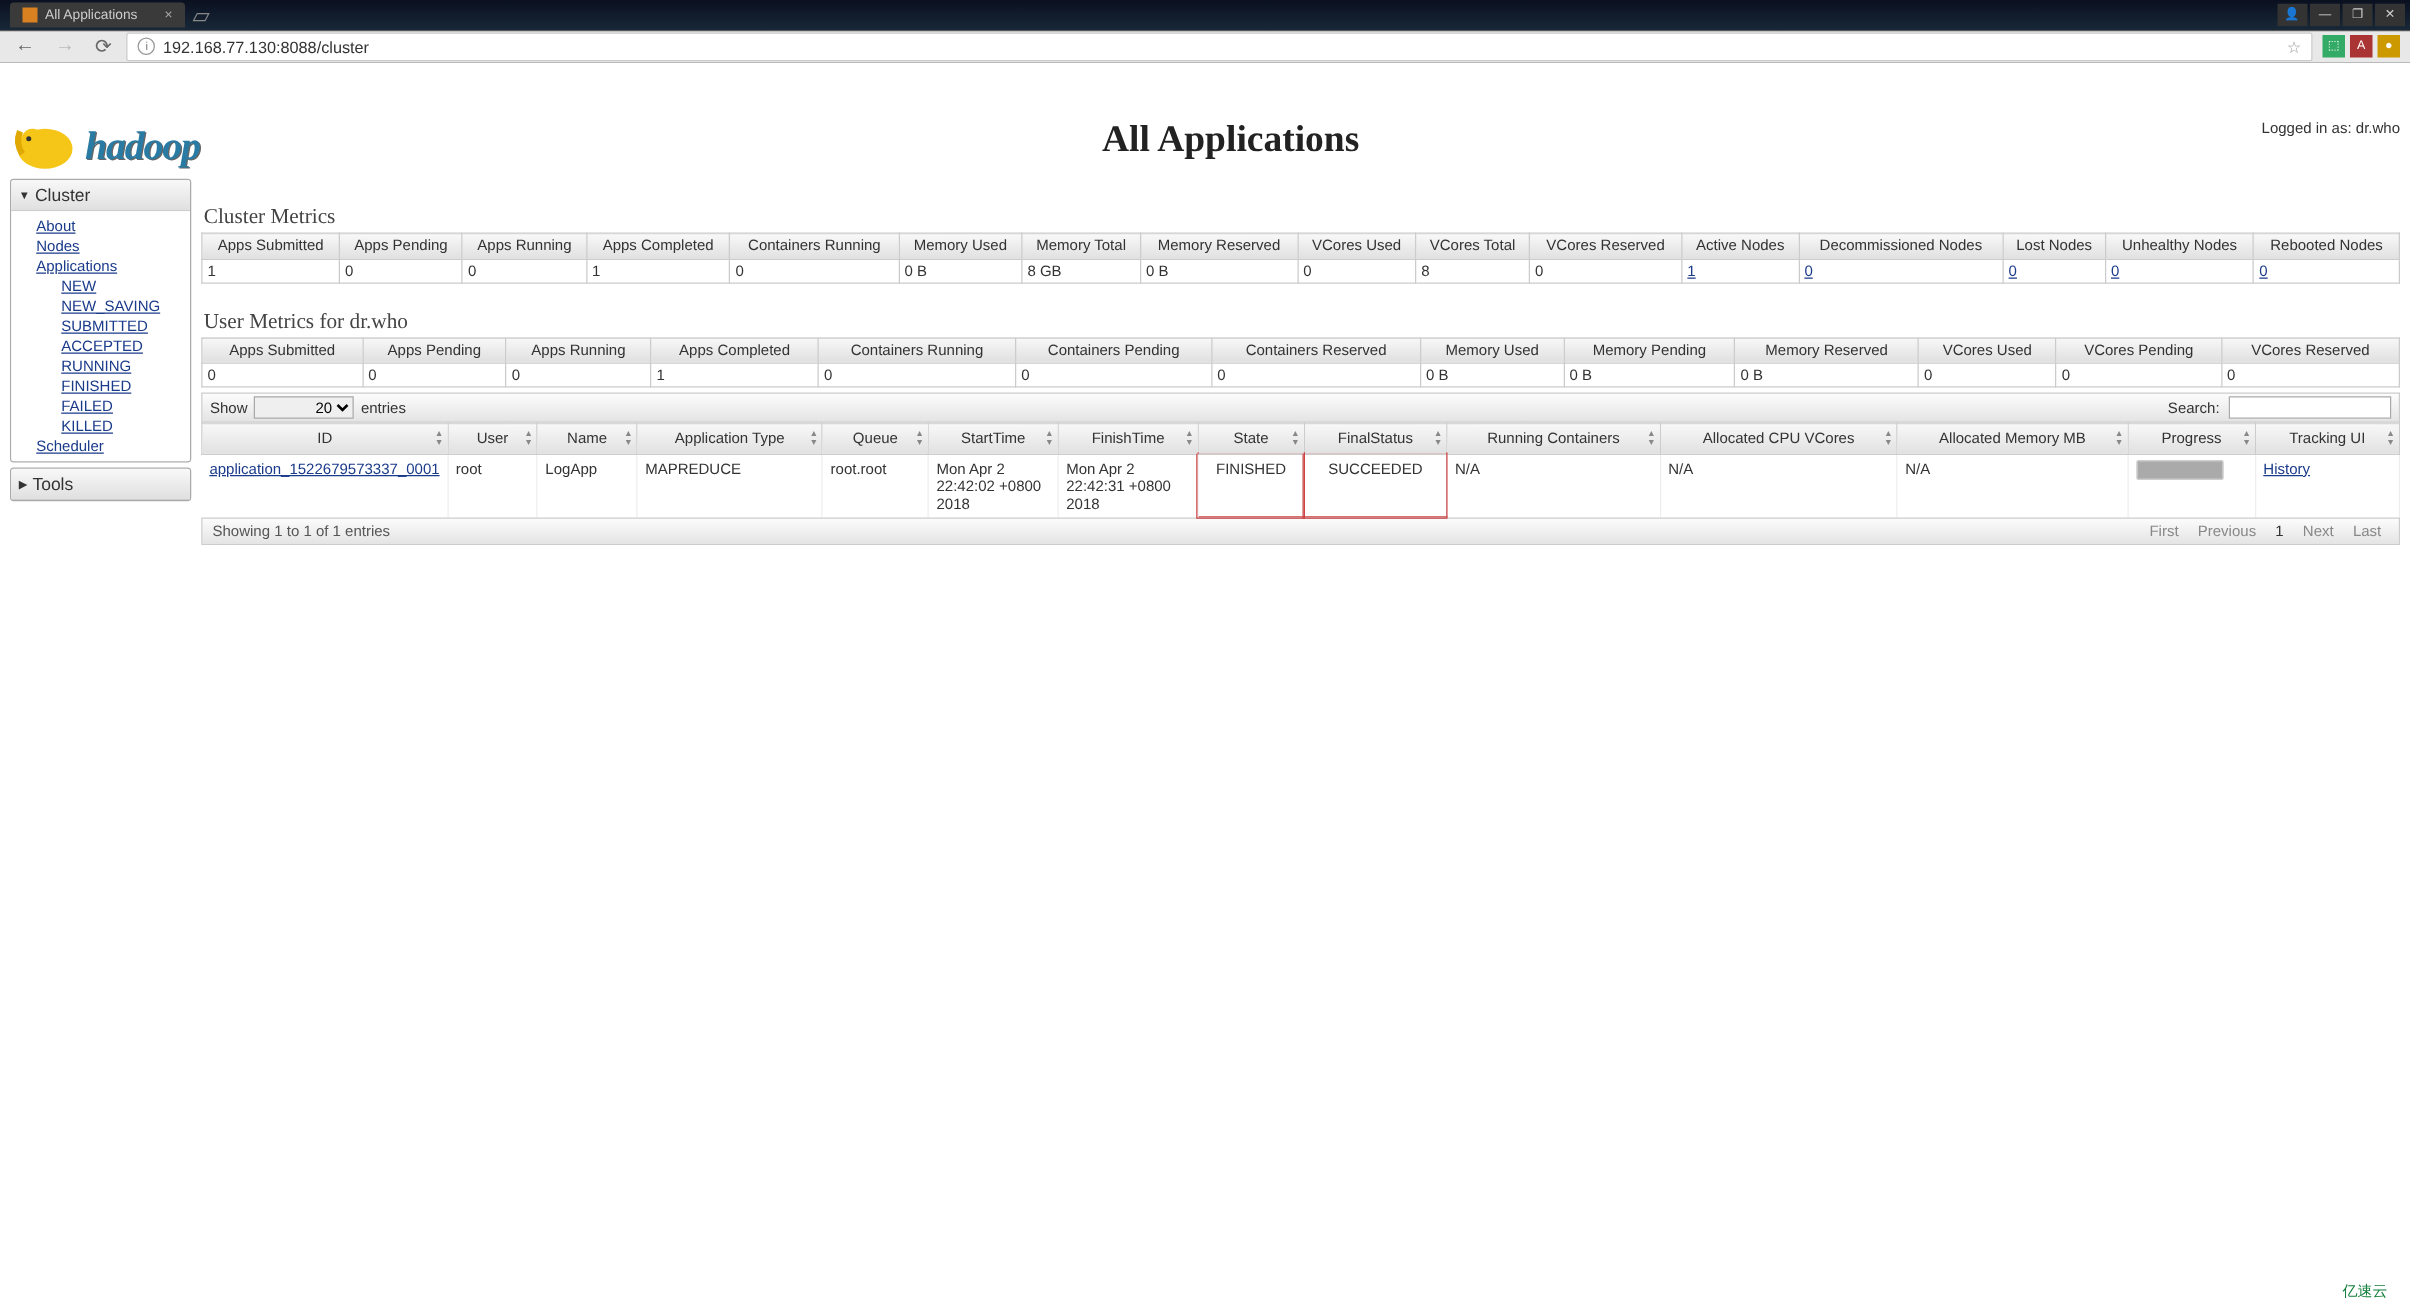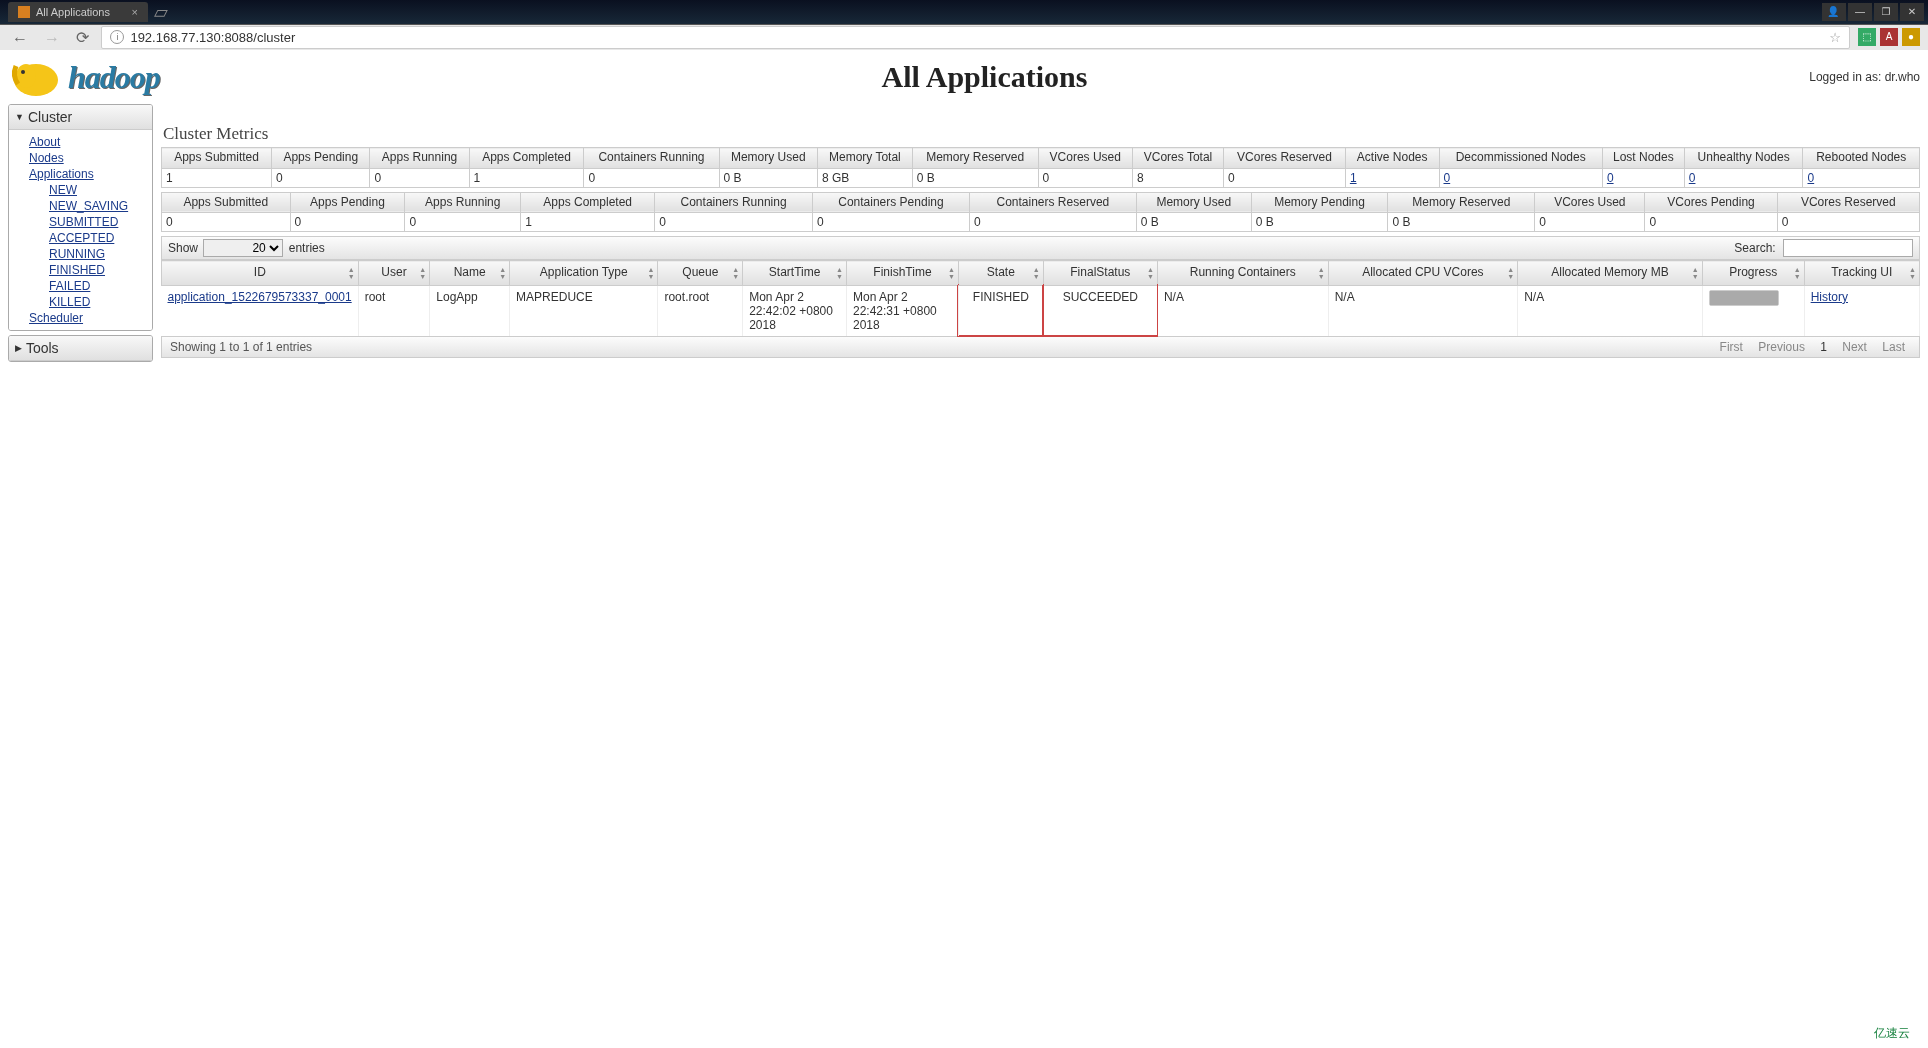--- a/index.html
+++ b/index.html
@@ -17,21 +17,21 @@
 
 .addr-bar { height: 28px; display: flex; align-items: center; gap: 8px; padding: 0 8px; background: #e8e8e8; border-top: 1px solid #555; }
 .nav-btn { color: #666; font-size: 16px; padding: 0 4px; cursor: pointer;}
 .url-box { flex: 1; background: #fff; border: 1px solid #ccc; border-radius: 2px; padding: 3px 8px; font-size: 13px; display: flex; align-items: center; gap: 6px;}
 .url-box .info-icon { color: #777; border: 1px solid #999; border-radius: 50%; width: 14px; height: 14px; font-size: 9px; text-align: center; line-height: 12px;}
 .toolbar-icons { display: flex; gap: 4px; align-items: center;}
 .toolbar-icon { width: 18px; height: 18px; background: #555; color: #fff; font-size: 10px; text-align: center; line-height: 18px;}
 
 
 .page { padding: 6px 8px; }
-.header-row { display: flex; align-items: center; }
+.header-row { display: flex; align-items: flex-start; margin-top: 39px; }
 .logo { display: flex; align-items: center; gap: 4px; }
 .logo-img { width: 56px; height: 42px; position: relative; }
 .logo-text { font-family: Georgia, serif; font-size: 32px; font-weight: bold; font-style: italic; color: #2a7ba3; text-shadow: 1px 1px 0 #666; letter-spacing: -1px;}
 .page-title { flex: 1; text-align: center; font-size: 30px; font-weight: bold; color: #222; font-family: Georgia, serif;}
 .login-info { font-size: 12px; color: #333; white-space: nowrap;}
 
 .main-layout { display: flex; gap: 8px; margin-top: 6px; }
 .sidebar { width: 145px; flex-shrink: 0; }
 .accordion { border: 1px solid #aaa; margin-bottom: 4px; border-radius: 3px; overflow: hidden;}
 .acc-header { background: linear-gradient(#f8f8f8, #e0e0e0); padding: 4px 6px; font-size: 14px; cursor: pointer; display: flex; align-items: center; gap: 4px; border-bottom: 1px solid #ccc;}
@@ -190,20 +190,21 @@
           <td>0</td>
           <td><a>1</a></td>
           <td><a>0</a></td>
           <td><a>0</a></td>
           <td><a>0</a></td>
           <td><a>0</a></td>
         </tr>
       </tbody>
         </table>
 
+      <div class="section-title">User Metrics for dr.who</div>
       <table class="metrics-table">
         <tbody>
             <tr>
           <th>Apps Submitted</th>
           <th>Apps Pending</th>
           <th>Apps Running</th>
           <th>Apps Completed</th>
           <th>Containers Running</th>
           <th>Containers Pending</th>
           <th>Containers Reserved</th>

